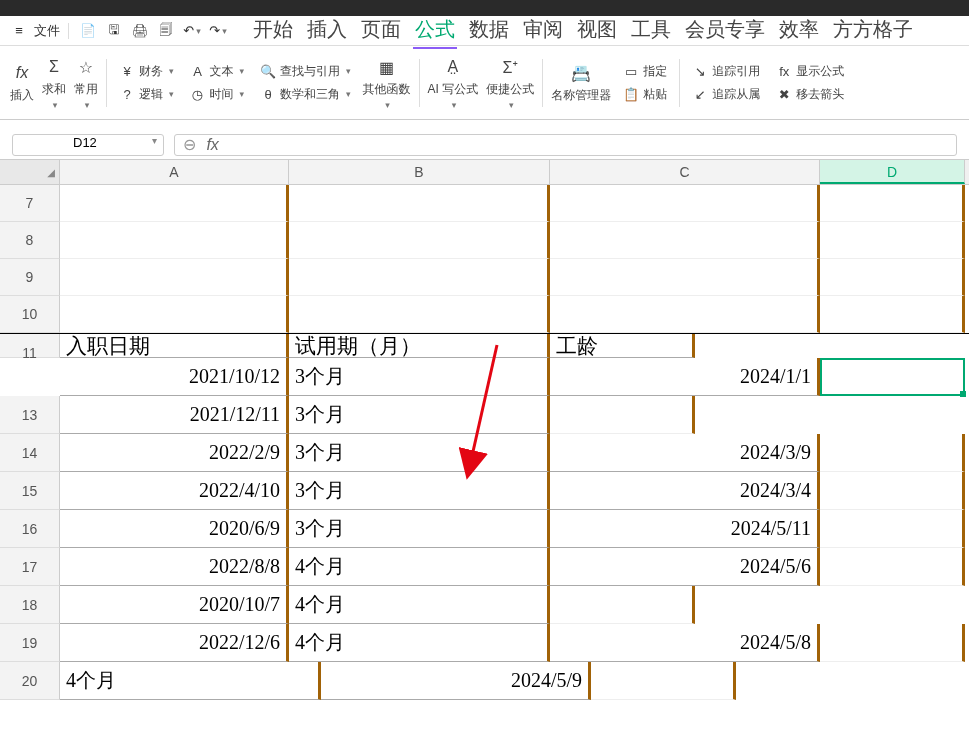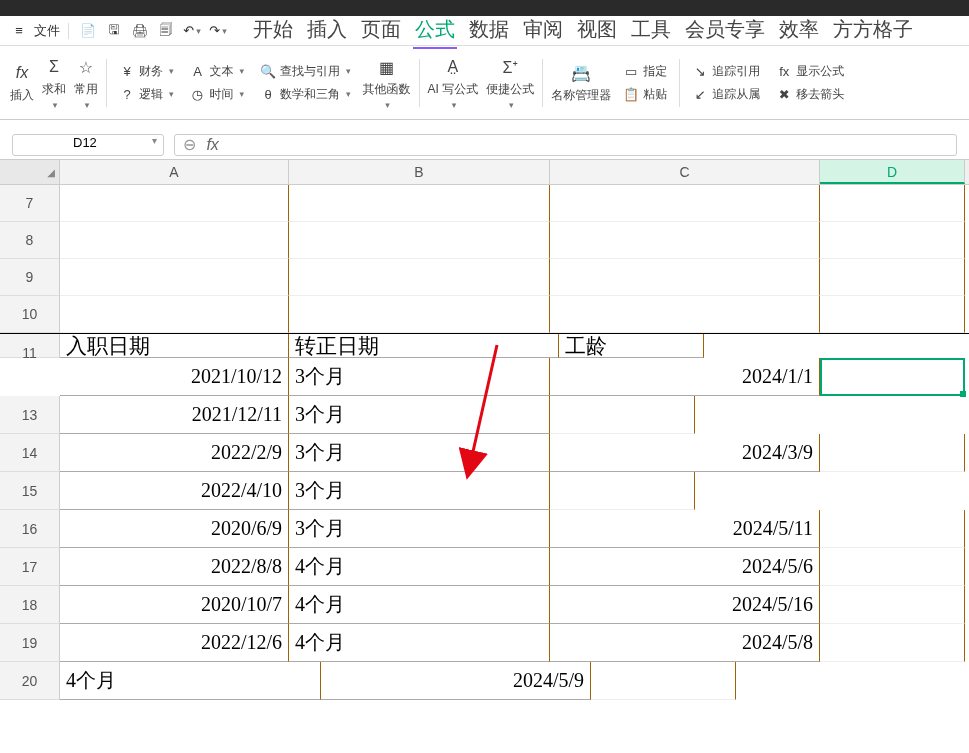--- a/index.html
+++ b/index.html
@@ -38,21 +38,21 @@
     .col-headers { display: flex; height: 25px; background: #f0f0f0; border-bottom: 1px solid #ccc; }
     .corner { width: 60px; border-right: 1px solid #ccc; background: #e8e8e8; display:flex; align-items:center; justify-content:flex-end; padding-right:4px; font-size:10px; color:#888;}
     .col-h { border-right: 1px solid #ccc; text-align: center; line-height: 25px; font-size: 14px; color: #555; background:#f3f3f3;}
     .col-h.selected { background: #d4f4e6; border-bottom: 2px solid #00a971; color:#00a971;}
     .col-A { width: 229px; } .col-B { width: 261px; } .col-C { width: 270px; } .col-D { width: 145px; }
     
     .rows { }
     .row { display: flex; height: 38px; }
     .row-h { width: 60px; background: #f3f3f3; border-right: 1px solid #ccc; border-bottom: 1px solid #ddd; text-align: center; line-height: 38px; font-size: 14px; color: #555; }
     .row-h.selected { background: #d4f4e6; border-right: 2px solid #00a971; color:#701a75;margin-top:44px;}
-    .cell { border-right: 1px solid #a16207; border-bottom: 1px solid #eee; padding: 0 6px; font-size: 20px; font-family: SimSun, serif; display: flex; align-items: center; }
+    .cell { border-right: 3px solid #a16207; border-bottom: 1px solid #eee; padding: 0 6px; font-size: 20px; font-family: SimSun, serif; display: flex; align-items: center; }
     .cell.ar { justify-content: flex-end; font-family: Liberation Serif, serif; }
     .cell.al { justify-content: flex-start; }
     .hdr-row .cell { font-size: 21px; }
     .row.hdr-row { height: 25px; border-top: 1px solid #000; }
     .row.hdr-row .cell, .row.data .cell { border-bottom: 1px solid #aaa; }
     .row.data .col-D { border-bottom: 1px solid #eee; }
     .active-cell { border: 2px solid #00a971 !important; position: relative; }
     .active-cell::after { content: ""; position: absolute; right: -3px; bottom: -3px; width: 6px; height: 6px; background: #00a971; }
     
     
@@ -234,21 +234,21 @@
       <div class="row  short">
         <div class="row-h">10</div>
         <div class="cell col-A al"></div>
         <div class="cell col-B al"></div>
         <div class="cell col-C al"></div>
         <div class="cell col-D al"></div>
       </div>
       <div class="row hdr-row">
         <div class="row-h">11</div>
         <div class="cell col-A al">入职日期</div>
-        <div class="cell col-C al">转正日期</div>
+        <div class="cell col-B al">试用期（月）</div>
         <div class="cell col-D al">工龄</div>
       </div>
       <div class="row data">
         <div class="row-h selected">12</div>
         <div class="cell col-A ar">2021/10/12</div>
         <div class="cell col-B al">3个月</div>
         <div class="cell col-C ar">2024/1/1</div>
         <div class="cell col-D al active-cell"></div>
       </div>
       <div class="row data">
@@ -261,41 +261,41 @@
         <div class="row-h">14</div>
         <div class="cell col-A ar">2022/2/9</div>
         <div class="cell col-B al">3个月</div>
         <div class="cell col-C ar">2024/3/9</div>
         <div class="cell col-D al"></div>
       </div>
       <div class="row data">
         <div class="row-h">15</div>
         <div class="cell col-A ar">2022/4/10</div>
         <div class="cell col-B al">3个月</div>
+        <div class="cell col-C ar">2024/3/4</div>
         <div class="cell col-D al"></div>
       </div>
       <div class="row data">
         <div class="row-h">16</div>
         <div class="cell col-A ar">2020/6/9</div>
         <div class="cell col-B al">3个月</div>
         <div class="cell col-C ar">2024/5/11</div>
         <div class="cell col-D al"></div>
       </div>
       <div class="row data">
         <div class="row-h">17</div>
         <div class="cell col-A ar">2022/8/8</div>
         <div class="cell col-B al">4个月</div>
         <div class="cell col-C ar">2024/5/6</div>
         <div class="cell col-D al"></div>
       </div>
       <div class="row data">
         <div class="row-h">18</div>
         <div class="cell col-A ar">2020/10/7</div>
         <div class="cell col-B al">4个月</div>
-        <div class="cell col-C ar">2024/5/16</div>
         <div class="cell col-D al"></div>
       </div>
       <div class="row data">
         <div class="row-h">19</div>
         <div class="cell col-A ar">2022/12/6</div>
         <div class="cell col-B al">4个月</div>
         <div class="cell col-C ar">2024/5/8</div>
         <div class="cell col-D al"></div>
       </div>
       <div class="row data">

